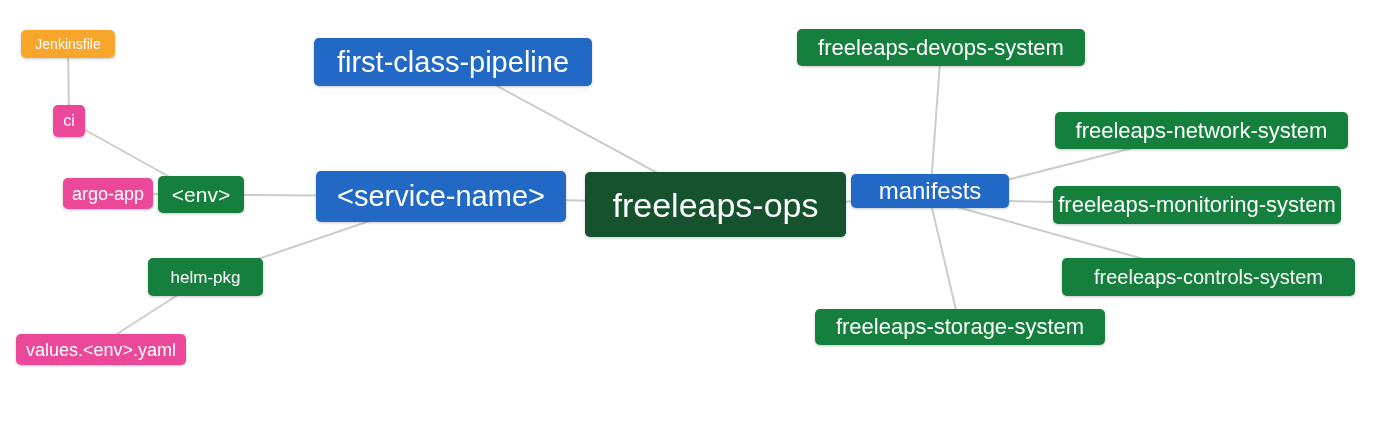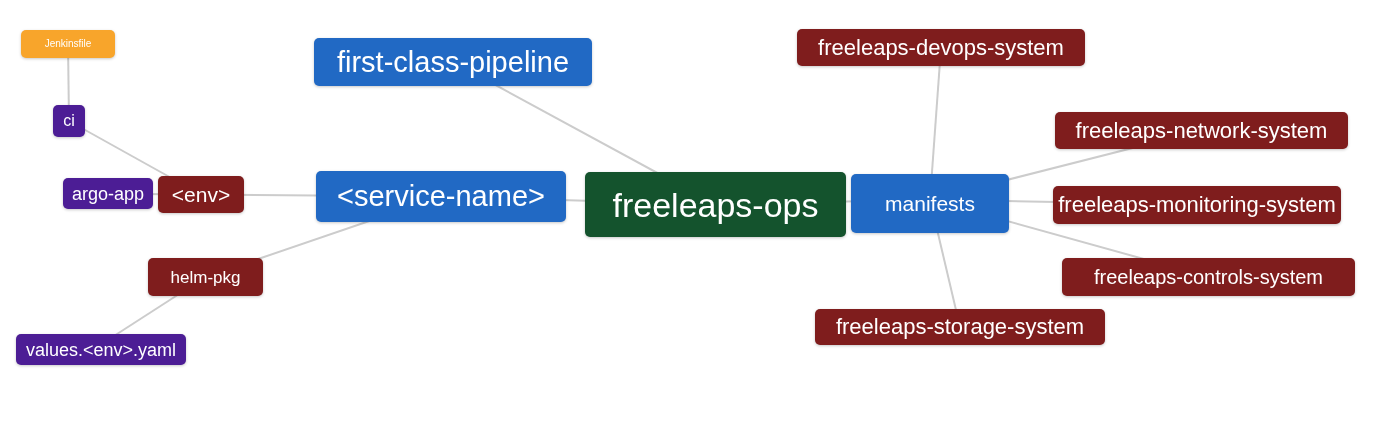--- a/index.html
+++ b/index.html
@@ -28,23 +28,23 @@
     align-items: center;
     justify-content: center;
     color: #ffffff;
     border-radius: 5px;
     white-space: nowrap;
     box-shadow: 0 1px 3px rgba(0,0,0,0.22);
     cursor: default;
     line-height: 1;
   }
   .node.blue   { background: #2169C4; }
-  .node.green  { background: #7f1d1d; }
+  .node.green  { background: #15803d; }
   .node.orange { background: #F8A52B; }
-  .node.red    { background: #4c1d95; align-items: center; }
+  .node.red    { background: #ec4899; align-items: center; }
   .node.dark   { background: #14532d; }
 </style>
 </head>
 <body>
 
 <div class="canvas">
   <svg class="edges-svg" width="1390" height="421" viewBox="0 0 1390 421">
       <line x1="68" y1="44" x2="69" y2="121" stroke="#cccccc" stroke-width="2"></line>
       <line x1="69" y1="121" x2="201" y2="194.5" stroke="#cccccc" stroke-width="2"></line>
       <line x1="75" y1="193.5" x2="201" y2="194.5" stroke="#cccccc" stroke-width="2"></line>
@@ -54,21 +54,21 @@
       <line x1="453" y1="62" x2="715.5" y2="204.5" stroke="#cccccc" stroke-width="2"></line>
       <line x1="441" y1="196.5" x2="715.5" y2="204.5" stroke="#cccccc" stroke-width="2"></line>
       <line x1="715.5" y1="204.5" x2="930" y2="199.5" stroke="#cccccc" stroke-width="2"></line>
       <line x1="930" y1="199.5" x2="941" y2="47.5" stroke="#cccccc" stroke-width="2"></line>
       <line x1="930" y1="199.5" x2="1201.5" y2="130.5" stroke="#cccccc" stroke-width="2"></line>
       <line x1="930" y1="199.5" x2="1215" y2="205" stroke="#cccccc" stroke-width="2"></line>
       <line x1="930" y1="199.5" x2="1208.5" y2="277" stroke="#cccccc" stroke-width="2"></line>
       <line x1="930" y1="199.5" x2="960" y2="327" stroke="#cccccc" stroke-width="2"></line>
     </svg>
   <div id="nodes-layer">
-      <div class="node orange" style="left: 21px; top: 30px; width: 94px; height: 28px; font-size: 10px;">
+      <div class="node orange" style="left: 21px; top: 30px; width: 94px; height: 28px; font-size: 14px;">
         <span>Jenkinsfile</span>
       </div>
       <div class="node red" style="left: 53px; top: 105px; width: 32px; height: 32px; font-size: 16px;">
         <span>ci</span>
       </div>
       <div class="node red" style="left: 30px; top: 178px; width: 90px; height: 31px; font-size: 18px; margin-left: 33px;">
         <span>argo-app</span>
       </div>
       <div class="node green" style="left: 158px; top: 176px; width: 86px; height: 37px; font-size: 21px;">
         <span>&lt;env&gt;</span>
@@ -81,21 +81,21 @@
       </div>
       <div class="node blue" style="left: 314px; top: 38px; width: 278px; height: 48px; font-size: 29px;">
         <span>first-class-pipeline</span>
       </div>
       <div class="node blue" style="left: 316px; top: 171px; width: 250px; height: 51px; font-size: 29px;">
         <span>&lt;service-name&gt;</span>
       </div>
       <div class="node dark" style="left: 585px; top: 172px; width: 261px; height: 65px; font-size: 34px;">
         <span>freeleaps-ops</span>
       </div>
-      <div class="node blue" style="left: 851px; top: 174px; width: 158px; height: 59px; font-size: 21px;">
+      <div class="node blue" style="left: 851px; top: 174px; width: 158px; height: 34px; font-size: 24px;">
         <span>manifests</span>
       </div>
       <div class="node green" style="left: 797px; top: 29px; width: 288px; height: 37px; font-size: 22px;">
         <span>freeleaps-devops-system</span>
       </div>
       <div class="node green" style="left: 1055px; top: 112px; width: 293px; height: 37px; font-size: 22px;">
         <span>freeleaps-network-system</span>
       </div>
       <div class="node green" style="left: 1053px; top: 186px; width: 288px; height: 38px; font-size: 22px;">
         <span>freeleaps-monitoring-system</span>

